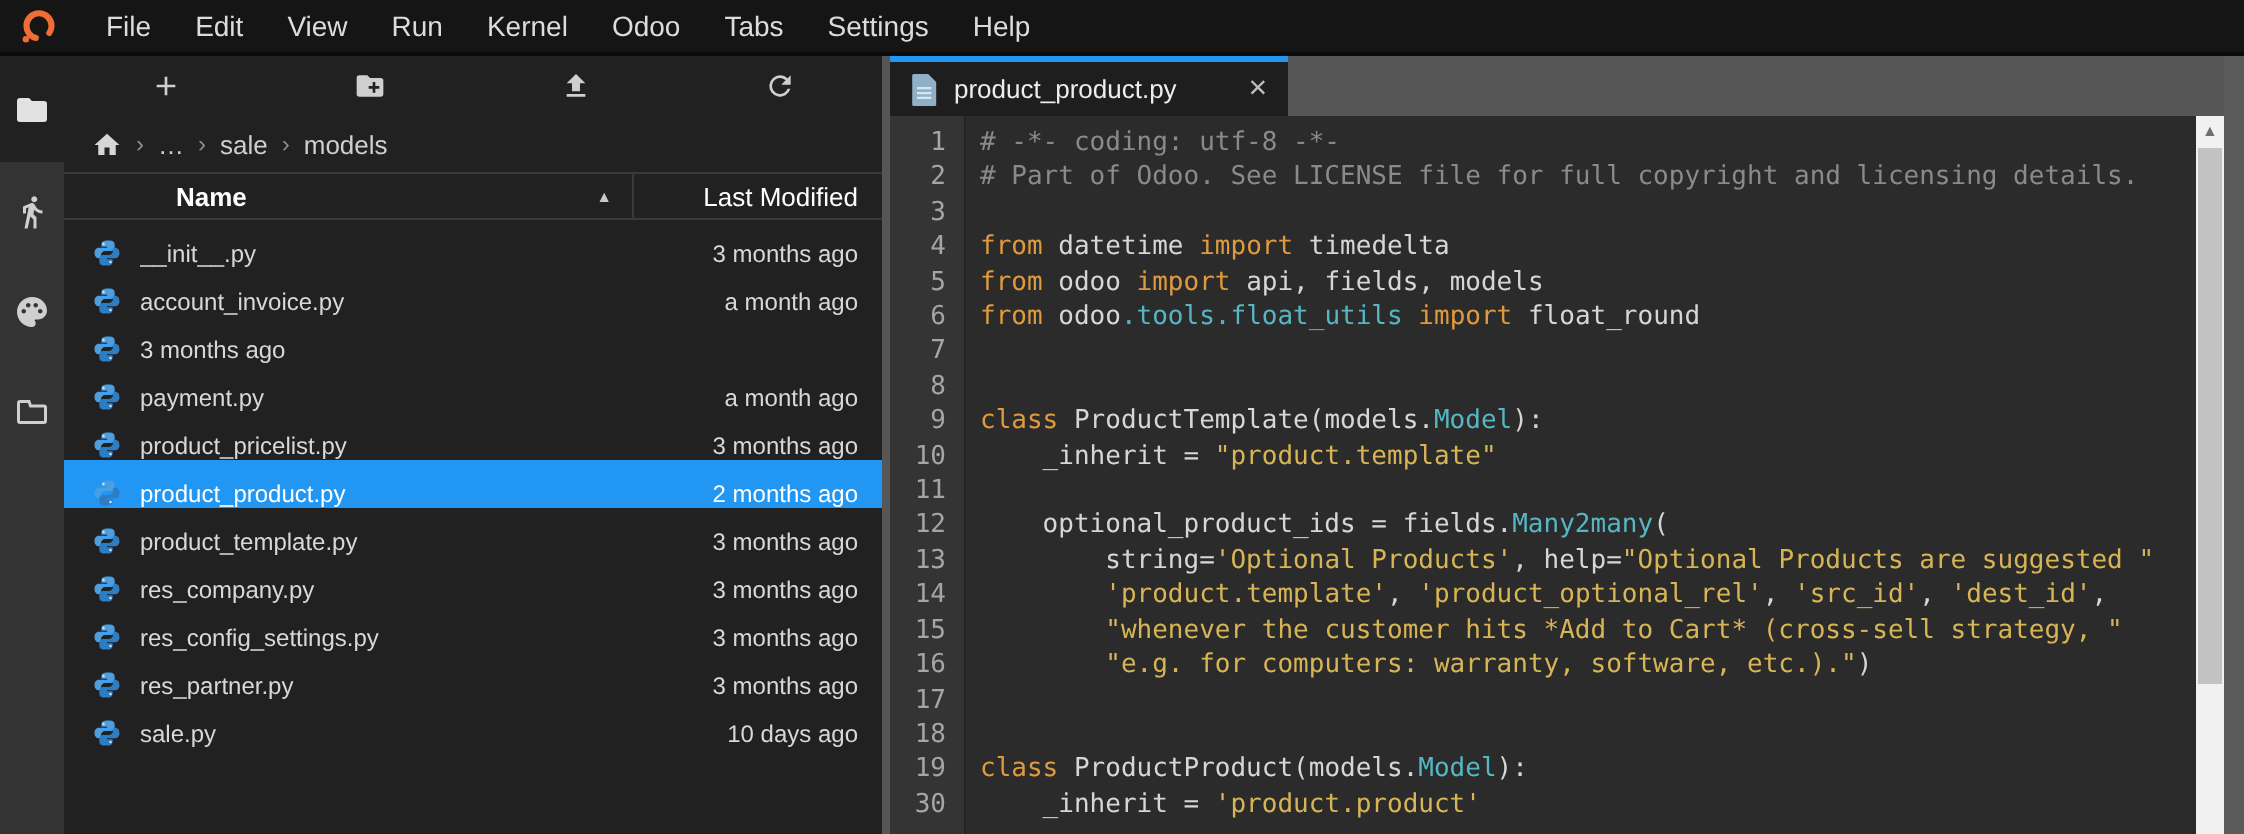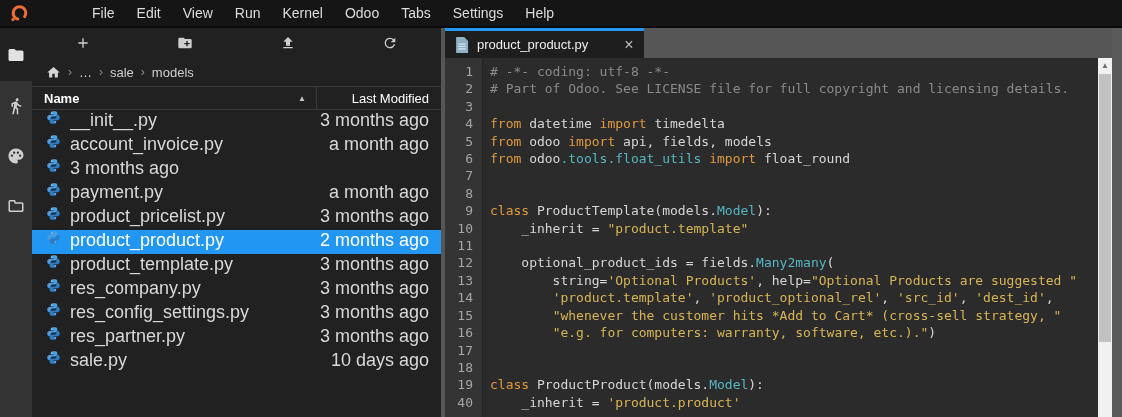--- a/index.html
+++ b/index.html
@@ -6,21 +6,21 @@
   html,body { margin:0; padding:0; }
   body {
     width:1122px; height:417px; overflow:hidden;
     background:#565656;
     font-family:"Liberation Sans", sans-serif;
     -webkit-font-smoothing:antialiased;
   }
   .app { width:1122px; height:417px; display:flex; flex-direction:column; }
 
   
-  .menubar { flex:0 0 28px; background:#151515; display:flex; align-items:center; border-bottom:2px solid #0a0a0a;gap:39px; }
+  .menubar { flex:0 0 28px; background:#151515; display:flex; align-items:center; border-bottom:2px solid #0a0a0a; }
   .logo { width:19px; height:19px; margin:0 13px 0 10px; flex:0 0 19px; }
   .menu-items { display:flex; align-items:center; height:100%; }
   .menu-item { color:#dcdcdc; font-size:14px; padding:0 11px; line-height:26px; cursor:default; }
 
   
   .main { flex:1; display:flex; min-height:0; }
 
   
   .side-strip { flex:0 0 32px; background:#333333; display:flex; flex-direction:column; }
   .side-tab { height:50px; display:flex; align-items:center; justify-content:center; }
@@ -30,25 +30,25 @@
   
   .filebrowser { flex:0 0 409px; background:#212121; display:flex; flex-direction:column; min-height:0; }
   .fb-toolbar { flex:0 0 30px; display:flex; align-items:stretch; }
   .fb-tool { flex:1; display:flex; align-items:center; justify-content:center; }
   .fb-tool svg { width:16px; height:16px; fill:#cfcfcf; }
   .fb-breadcrumb { flex:0 0 28px; display:flex; align-items:center; padding-left:14px; gap:7px; font-size:13px; color:#cfcfcf; }
   .fb-breadcrumb svg { width:15px; height:15px; fill:#d6d6d6; }
   .crumb-sep { color:#8f8f8f; font-size:12px; }
   .crumb { color:#cfcfcf; }
   .fb-header { flex:0 0 24px; display:flex; align-items:stretch; border-top:1px solid #3a3a3a; border-bottom:1px solid #3a3a3a; font-size:13px; color:#ffffff; }
-  .col-name { flex:1; display:flex; align-items:center; padding-left:12px; font-weight:bold; border-right:1px solid #3a3a3a; }
+  .col-name { flex:1; display:flex; align-items:center; padding-left:12px; font-weight:bold; border-right:1px solid #3a3a3a;margin-left:44px; }
   .sort-caret { margin-left:auto; margin-right:10px; font-size:8px; color:#c9c9c9; }
   .col-mod { flex:0 0 124px; display:flex; align-items:center; justify-content:flex-end; padding-right:12px; }
   .fb-list { flex:1; overflow:hidden; }
-  .file-row { height:24px; display:flex; align-items:flex-start; font-size:18px; color:#d8d8d8; padding:0 12px 0 14px; gap:9px; }
+  .file-row { height:24px; display:flex; align-items:flex-end; font-size:12px; color:#d8d8d8; padding:0 12px 0 14px; gap:9px; }
   .file-row svg { width:15px; height:15px; flex:0 0 15px; }
   .file-name { flex:1; white-space:nowrap; overflow:hidden; }
   .file-row.selected { background:#2196f3; color:#ffffff; }
 
   
   .divider { flex:0 0 4px; background:#565656; }
 
   
   .editor-panel { flex:1; display:flex; flex-direction:column; min-width:0; min-height:0; }
   .tabbar { flex:0 0 30px; background:#565656; display:flex; align-items:stretch; }
@@ -309,21 +309,21 @@
             <div class="ln">10</div>
             <div class="ln">11</div>
             <div class="ln">12</div>
             <div class="ln">13</div>
             <div class="ln">14</div>
             <div class="ln">15</div>
             <div class="ln">16</div>
             <div class="ln">17</div>
             <div class="ln">18</div>
             <div class="ln">19</div>
-            <div class="ln">40</div>
+            <div class="ln">30</div>
           </div>
         <div class="code">
             <div class="cl"><span class="tok-c"># -*- coding: utf-8 -*-</span></div>
             <div class="cl"><span class="tok-c"># Part of Odoo. See LICENSE file for full copyright and licensing details.</span></div>
             <div class="cl"> </div>
             <div class="cl"><span class="tok-k">from</span><span class="tok-p"> datetime </span><span class="tok-k">import</span><span class="tok-p"> timedelta</span></div>
             <div class="cl"><span class="tok-k">from</span><span class="tok-p"> odoo </span><span class="tok-k">import</span><span class="tok-p"> api, fields, models</span></div>
             <div class="cl"><span class="tok-k">from</span><span class="tok-p"> odoo</span><span class="tok-y">.tools.float_utils</span><span class="tok-p"> </span><span class="tok-k">import</span><span class="tok-p"> float_round</span></div>
             <div class="cl"> </div>
             <div class="cl"> </div>

